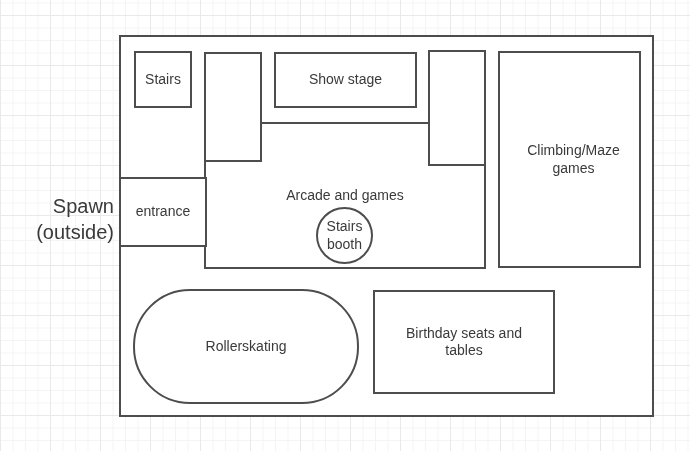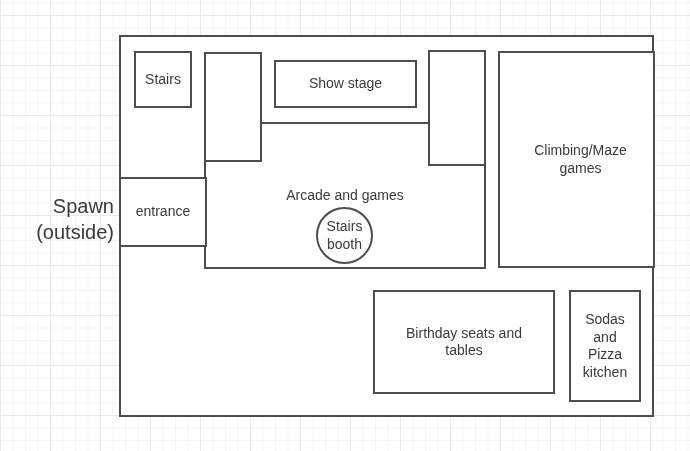--- a/index.html
+++ b/index.html
@@ -44,22 +44,22 @@
     font-size: 14px;
     line-height: 1.25;
     text-align: center;
     white-space: pre-line;
   }
   .outer-room     { left: 119px; top: 35px;  width: 535px; height: 382px; }
   .arcade         { left: 204px; top: 122px; width: 282px; height: 147px; }
   .tall-box-1     { left: 204px; top: 52px;  width: 58px;  height: 110px; }
   .tall-box-2     { left: 428px; top: 50px;  width: 58px;  height: 116px; }
   .stairs         { left: 134px; top: 51px;  width: 58px;  height: 57px; }
-  .show-stage     { left: 274px; top: 60px;  width: 143px; height: 48px; align-items: center; }
-  .climbing       { left: 498px; top: 51px;  width: 157px; height: 217px; padding-left: 8px; }
+  .show-stage     { left: 274px; top: 52px;  width: 143px; height: 56px; align-items: center; }
+  .climbing       { left: 498px; top: 51px;  width: 143px; height: 217px; padding-left: 8px; }
   .entrance       { left: 119px; top: 177px; width: 88px;  height: 70px; }
   .rollerskating  { left: 133px; top: 289px; width: 226px; height: 115px; border-radius: 57px; }
   .birthday       { left: 373px; top: 290px; width: 182px; height: 104px; }
   .sodas          { left: 569px; top: 290px; width: 72px;  height: 112px; }
   .ticket-booth   { left: 316px; top: 207px; width: 57px;  height: 57px; border-radius: 50%; }
   .outside-label {
     position: absolute;
     left: 18px; top: 193px; width: 96px;
     color: var(--text);
     font-size: 20px;
@@ -95,31 +95,28 @@
 
   <div class="shape climbing">
     <span class="shape-label">Climbing/Maze
 games</span>
   </div>
 
   <div class="shape entrance">
     <span class="shape-label">entrance</span>
   </div>
 
+  <div class="shape rollerskating">
+    <span class="shape-label">Rollerskating</span>
+  </div>
 
   <div class="shape birthday">
     <span class="shape-label">Birthday seats and
 tables</span>
   </div>
 
-  <div class="shape sodas">
-    <span class="shape-label">Sodas
-and
-Pizza
-kitchen</span>
-  </div>
 
   <div class="shape ticket-booth">
     <span class="shape-label">Stairs
 booth</span>
   </div>
 
 </div>
 
 </body></html>

